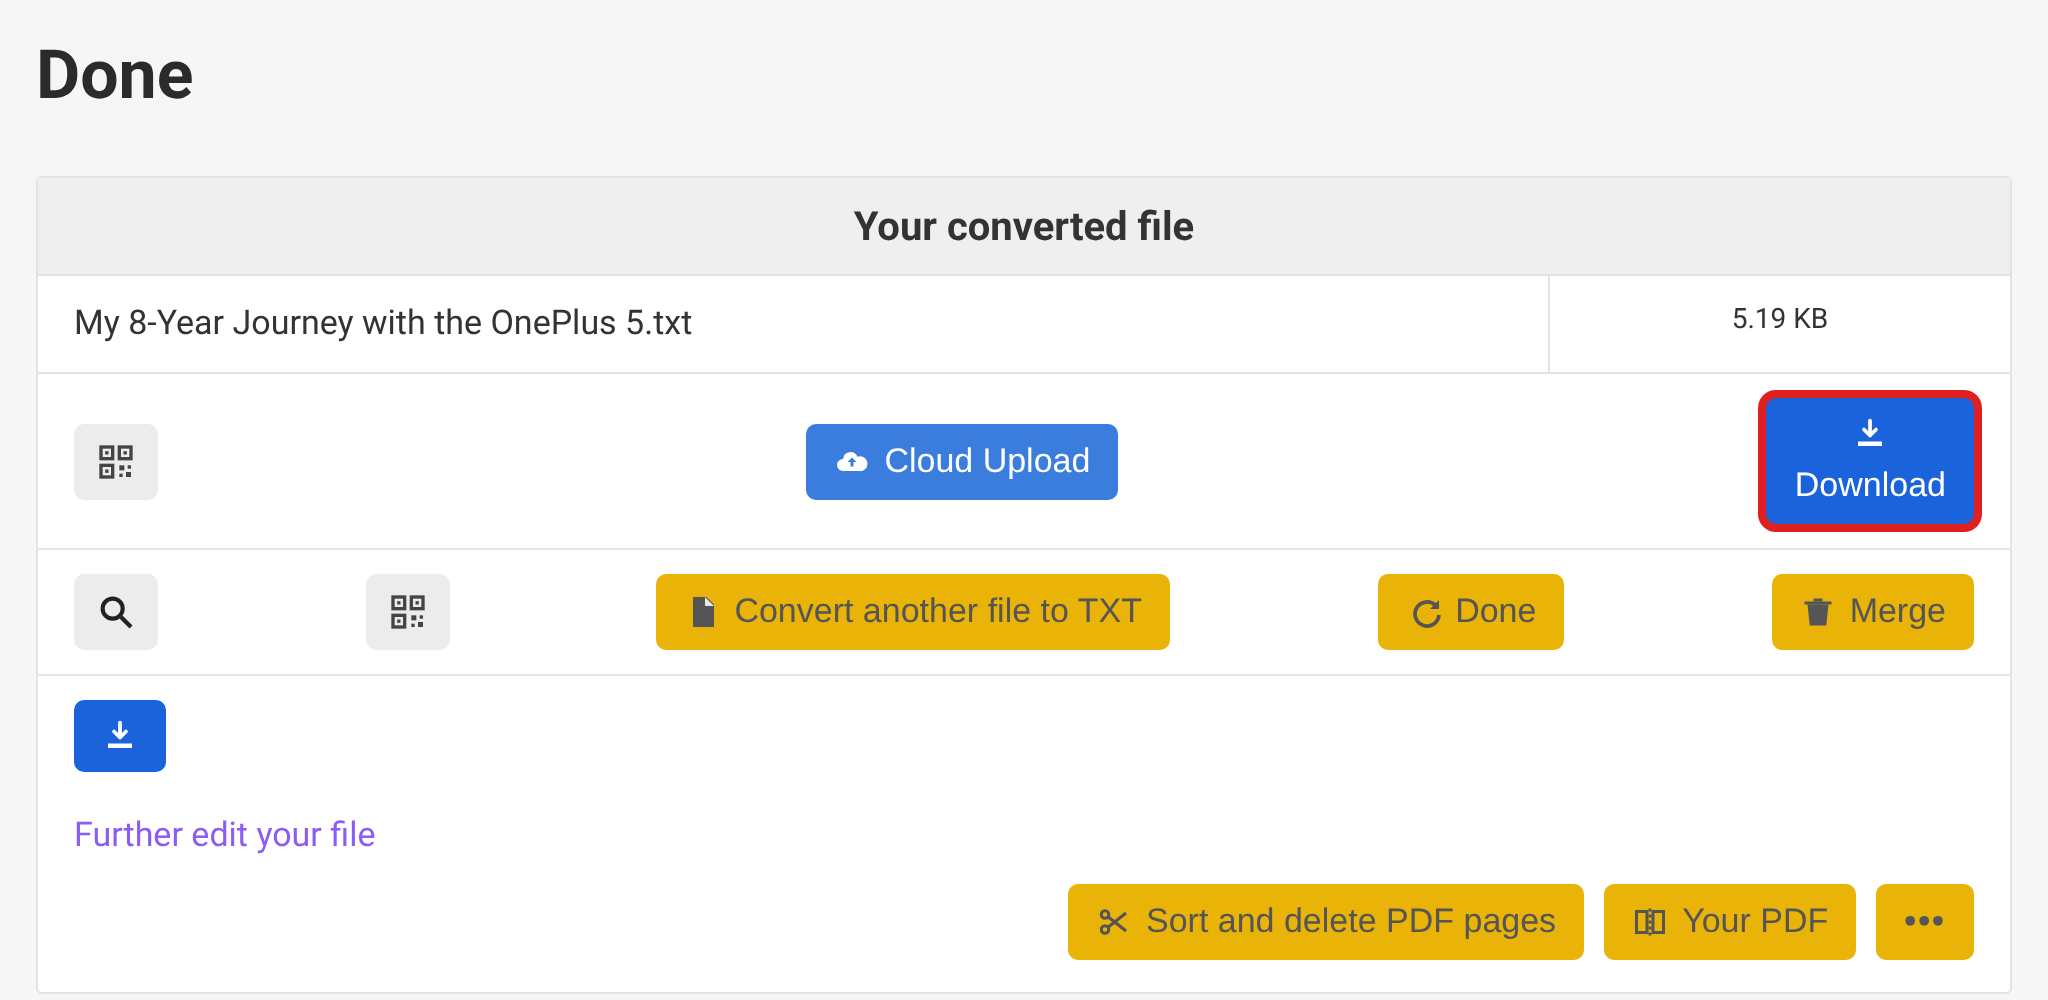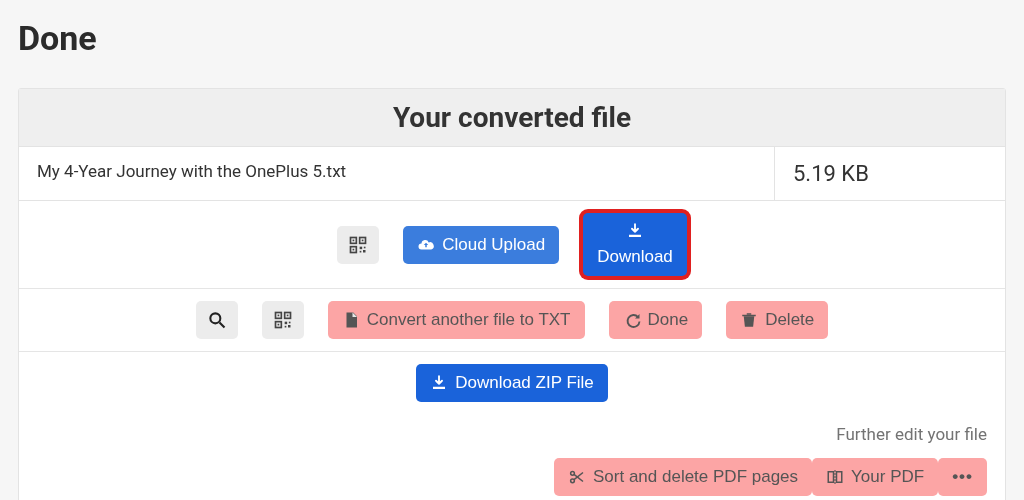--- a/index.html
+++ b/index.html
@@ -21,99 +21,99 @@
   .card {
     background: #fff;
     border: 1px solid #e3e3e3;
     border-radius: 3px;
   }
   .card-header {
     background: #efefef;
     border-bottom: 1px solid #e3e3e3;
     text-align: center;
     padding: 12px;
-    font-size: 28px;
+    font-size: 20px;
     font-weight: 700;
     color: #333;
   }
   .file-row {
     display: flex;
     border-bottom: 1px solid #e3e3e3;
   }
   .file-name {
     flex: 1;
     padding: 14px 18px;
     font-size: 17px;
     color: #333;
     border-right: 1px solid #e3e3e3;
   }
   .file-size {
     width: 230px;
     padding: 14px 18px;
-    text-align: left;
-    font-size: 22px;
+    text-align: center;
+    font-size: 14px;
     color: #333;
   }
   .action-row {
     display: flex;
-    justify-content: center;
+    justify-content: space-between;
     align-items: center;
-    gap: 24px;
+    gap: 9px;
     padding: 12px 18px;
     border-bottom: 1px solid #e5e5e5;
   }
   .action-row.noborder { border-bottom: none; }
   .btn {
     display: inline-flex;
     align-items: center;
     gap: 7px;
     padding: 9px 14px;
     border-radius: 5px;
     font-size: 17px;
     cursor: pointer;
     border: none;
     background: #e8e8e8;
     color: #555;
     white-space: nowrap;
   }
   .btn-blue { background: #3b7ddd; color: #fff; }
   .btn-blue-deep { background: #1a63da; color: #fff; }
   .btn-icon { padding: 9px 11px; background: #ececec; color: #444; }
-  .btn-light { background: #fca5a5; color: #555; }
+  .btn-light { background: #eab308; color: #555; }
   .download-highlight {
     box-shadow: 0 0 0 4px #e02020;
     flex-direction: column;
   }
   .further-text {
-    text-align: right;
     padding: 10px 18px 4px;
     font-size: 17px;
-    color: #737373;
+    color: #8b5cf6;
   }
   .tool-row {
     display: flex;
     justify-content: flex-end;
     align-items: flex-end;
+    gap: 10px;
     padding: 10px 18px 16px;
   }
   svg { display: block; }
   .icon { width: 18px; height: 18px; }
   .icon-lg { width: 20px; height: 20px; }
 </style>
 </head>
 <body>
 
 <div class="container">
   <h1 class="page-title">Done</h1>
 
   <div class="card">
     <div class="card-header">Your converted file</div>
 
     <div class="file-row">
-      <div class="file-name">My 4-Year Journey with the OnePlus 5.txt</div>
+      <div class="file-name">My 8-Year Journey with the OnePlus 5.txt</div>
       <div class="file-size">5.19 KB</div>
     </div>
 
     <div class="action-row">
       <button class="btn btn-icon">
         <span>
           <svg class="icon-lg" viewBox="0 0 24 24" fill="#444">
               <rect x="3" y="3" width="7" height="7" stroke="#444" stroke-width="2" fill="none"></rect>
               <rect x="14" y="3" width="7" height="7" stroke="#444" stroke-width="2" fill="none"></rect>
               <rect x="3" y="14" width="7" height="7" stroke="#444" stroke-width="2" fill="none"></rect>
@@ -191,33 +191,32 @@
         <span>Done</span>
       </button>
       <button class="btn btn-light">
         <span>
           <svg class="icon" viewBox="0 0 24 24" fill="#555">
               <path d="M5 7h14l-1.5 14h-11z"></path>
               <path d="M3 5h18v2H3z"></path>
               <path d="M9 3h6v2H9z"></path>
             </svg>
         </span>
-        <span>Delete</span>
+        <span>Merge</span>
       </button>
     </div>
 
     <div class="action-row noborder">
       <button class="btn btn-blue-deep">
         <span>
           <svg class="icon" viewBox="0 0 24 24" fill="#fff">
               <path d="M12 3v10m0 0l-4-4m4 4l4-4" stroke="#fff" stroke-width="2.5" fill="none" stroke-linecap="round"></path>
               <path d="M4 17h16v3H4z"></path>
             </svg>
         </span>
-        <span>Download ZIP File</span>
       </button>
     </div>
 
     <div class="further-text">Further edit your file</div>
 
     <div class="tool-row">
       <button class="btn btn-light">
         <span>
           <svg class="icon" viewBox="0 0 24 24" fill="none" stroke="#555" stroke-width="2">
               <circle cx="6" cy="7" r="2.5"></circle>

